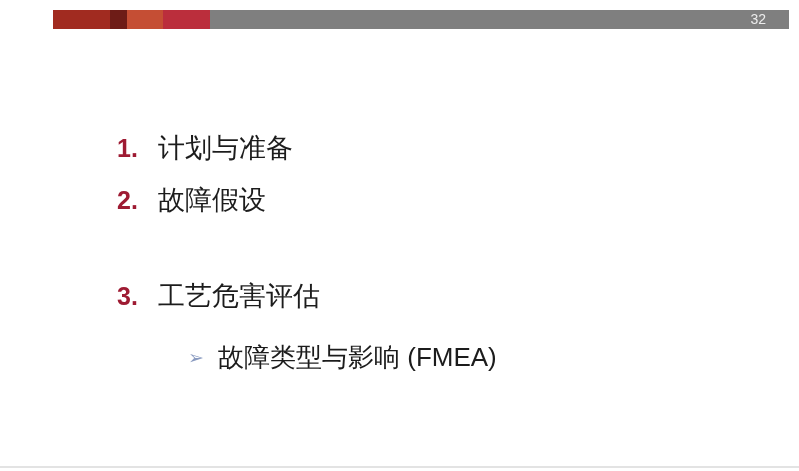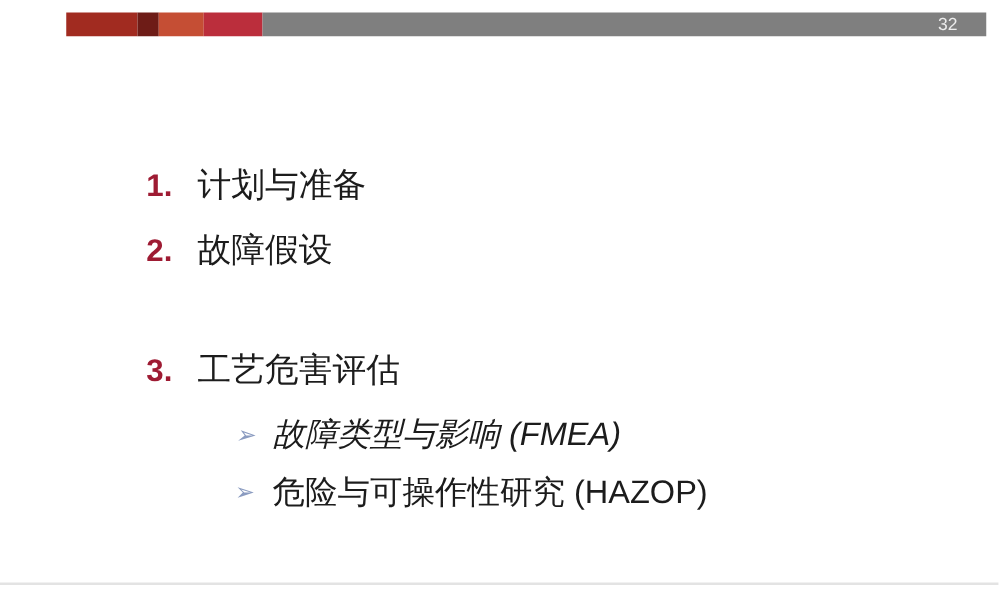--- a/index.html
+++ b/index.html
@@ -85,21 +85,21 @@
     color: #1C1C1C;
   }
   .sub-item .marker {
     display: inline-block;
     width: 30px;
     font-size: 19px;
     color: #8A9BC0;
     vertical-align: 2px;
   }
   #sub-0 { top: 283px; }
-  #sub-1 { top: 330px; font-style: italic; }
+  #sub-1 { top: 340px; }
   #sub-2 { top: 376px; }
   #sub-3 { top: 424px; }
 
   
   .bottom-line {
     position: absolute;
     left: 0;
     top: 466px;
     width: 799px;
     height: 2px;
@@ -128,19 +128,16 @@
   <div class="num-item" id="item-1">
     <span class="num">2.</span><span class="label">故障假设</span>
   </div>
   <div class="num-item" id="item-2">
     <span class="num">3.</span><span class="label">工艺危害评估</span>
   </div>
 
   <div class="sub-item" id="sub-1">
     <span class="marker">➢</span><span class="label">故障类型与影响 (FMEA)</span>
   </div>
-  <div class="sub-item" id="sub-2">
-    <span class="marker">➢</span><span class="label">危险与可操作性研究 (HAZOP)</span>
-  </div>
 
   <div class="bottom-line"></div>
 
 </div>
 
 </body></html>

